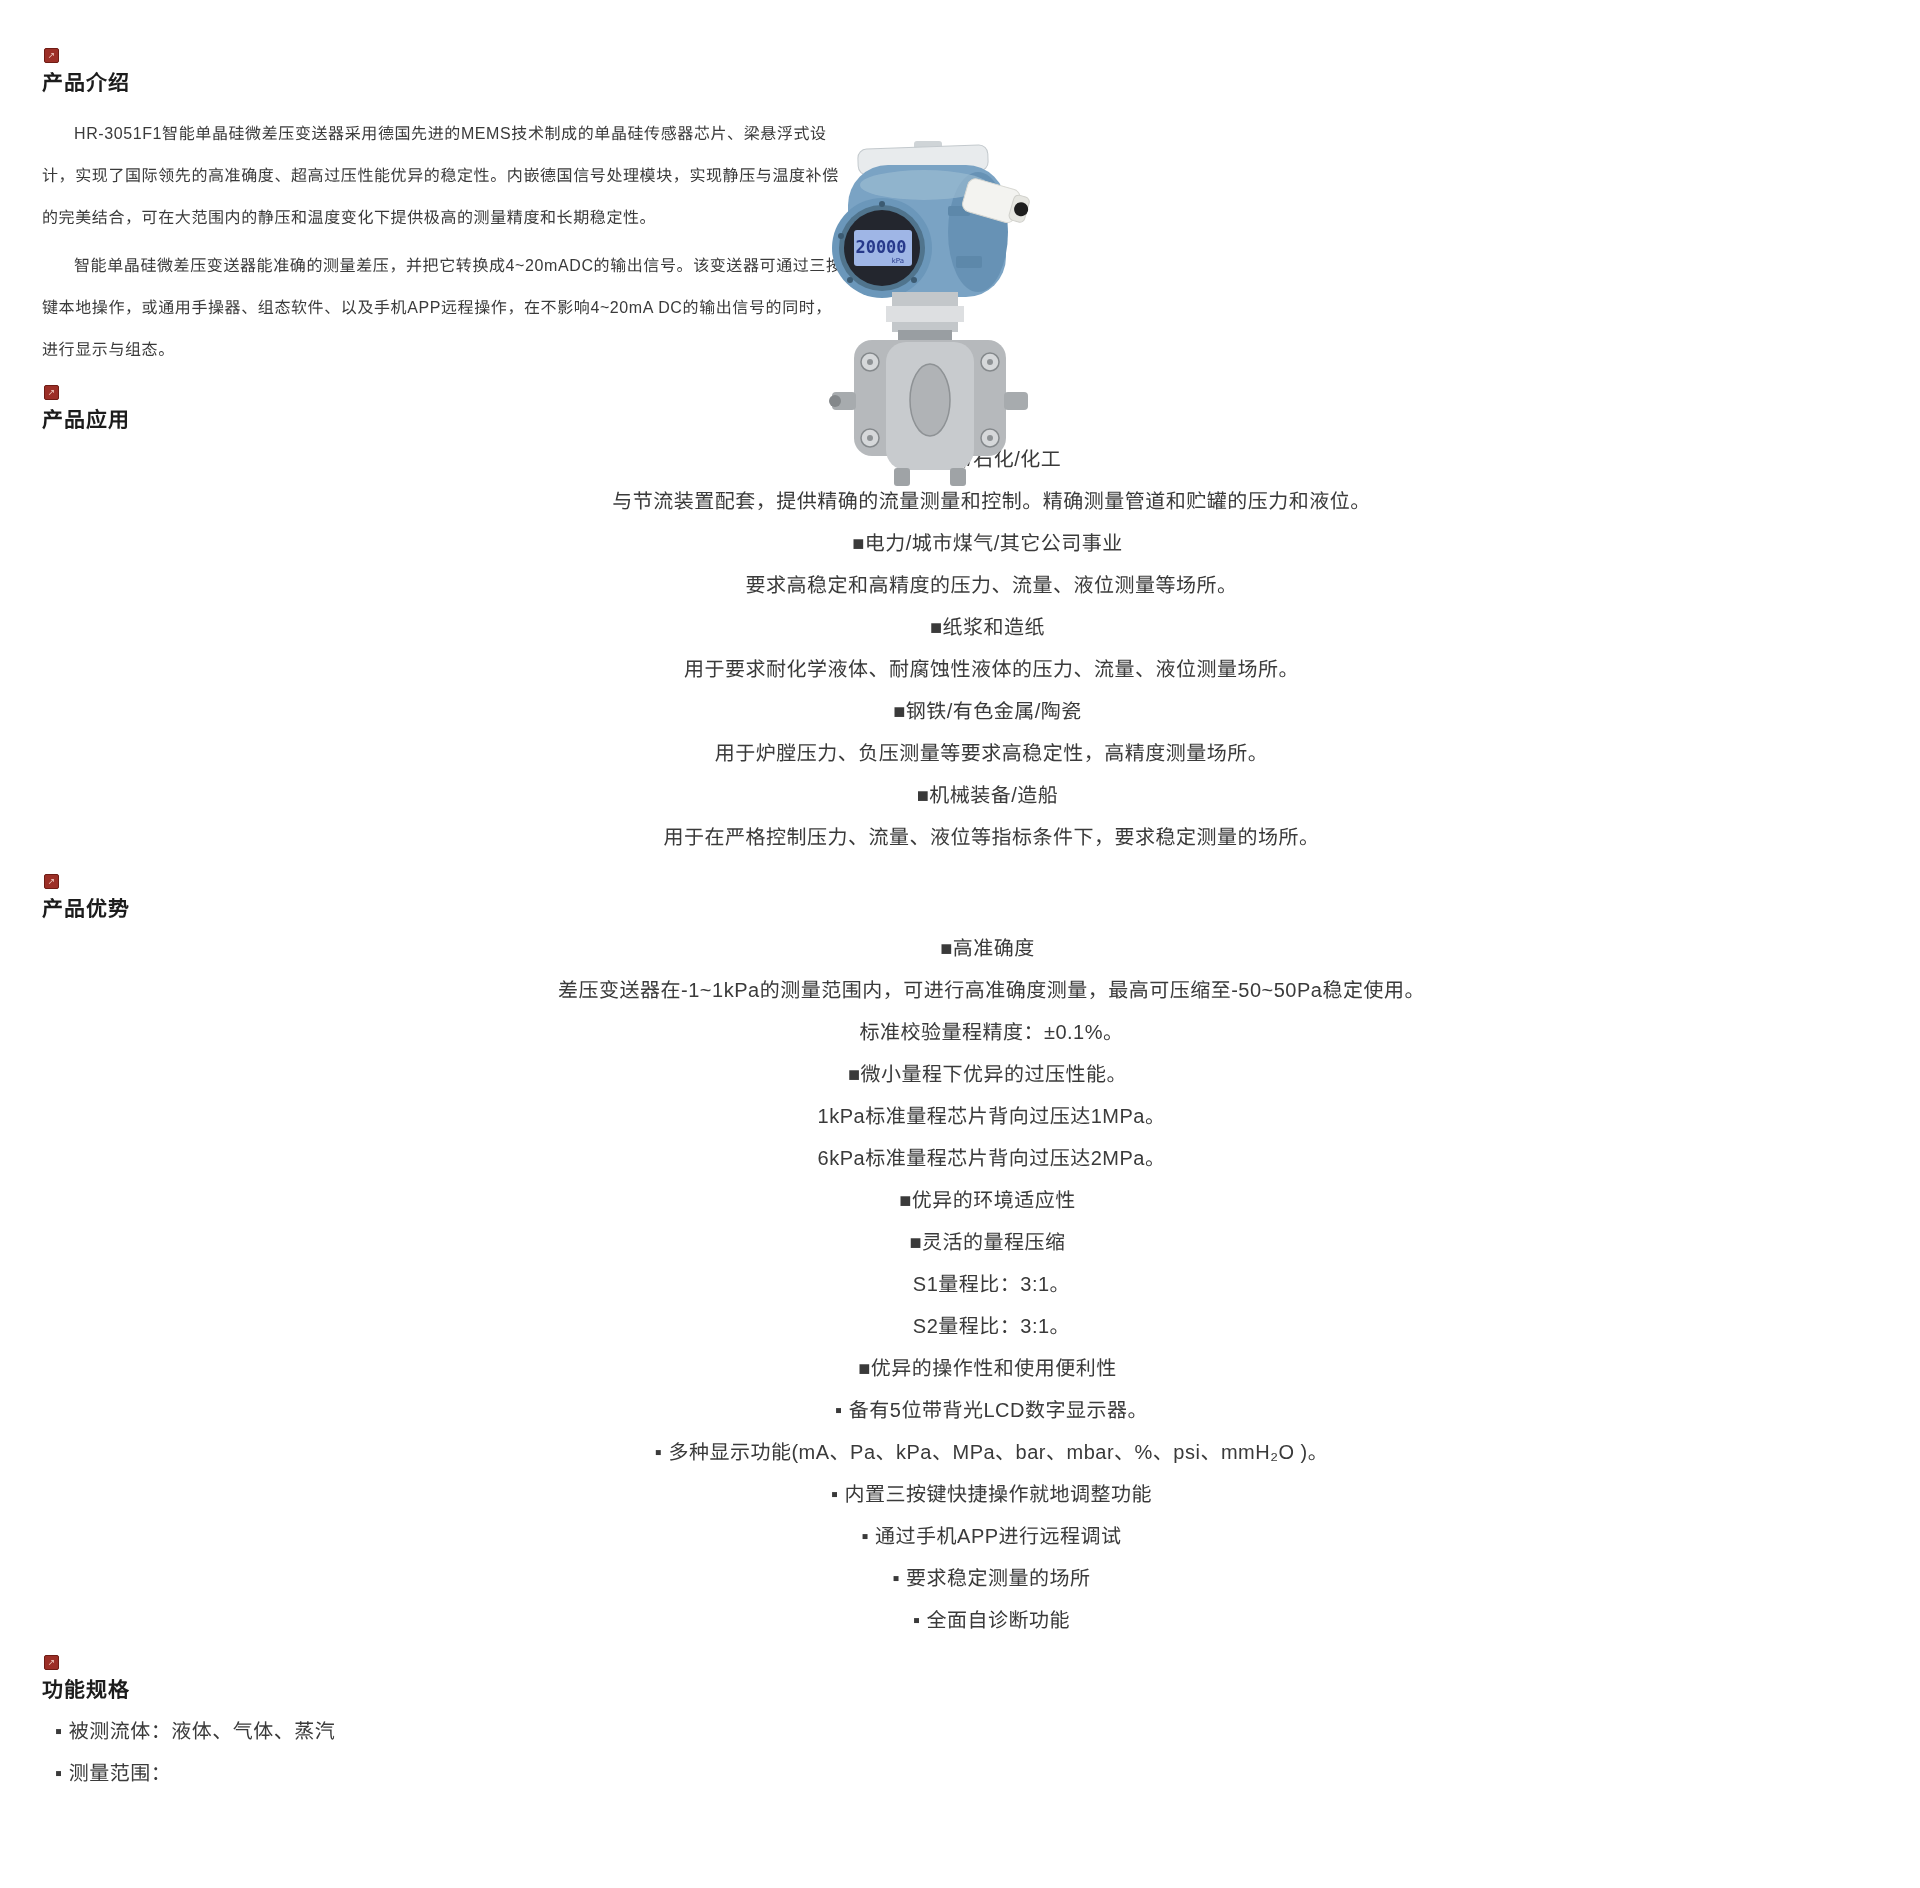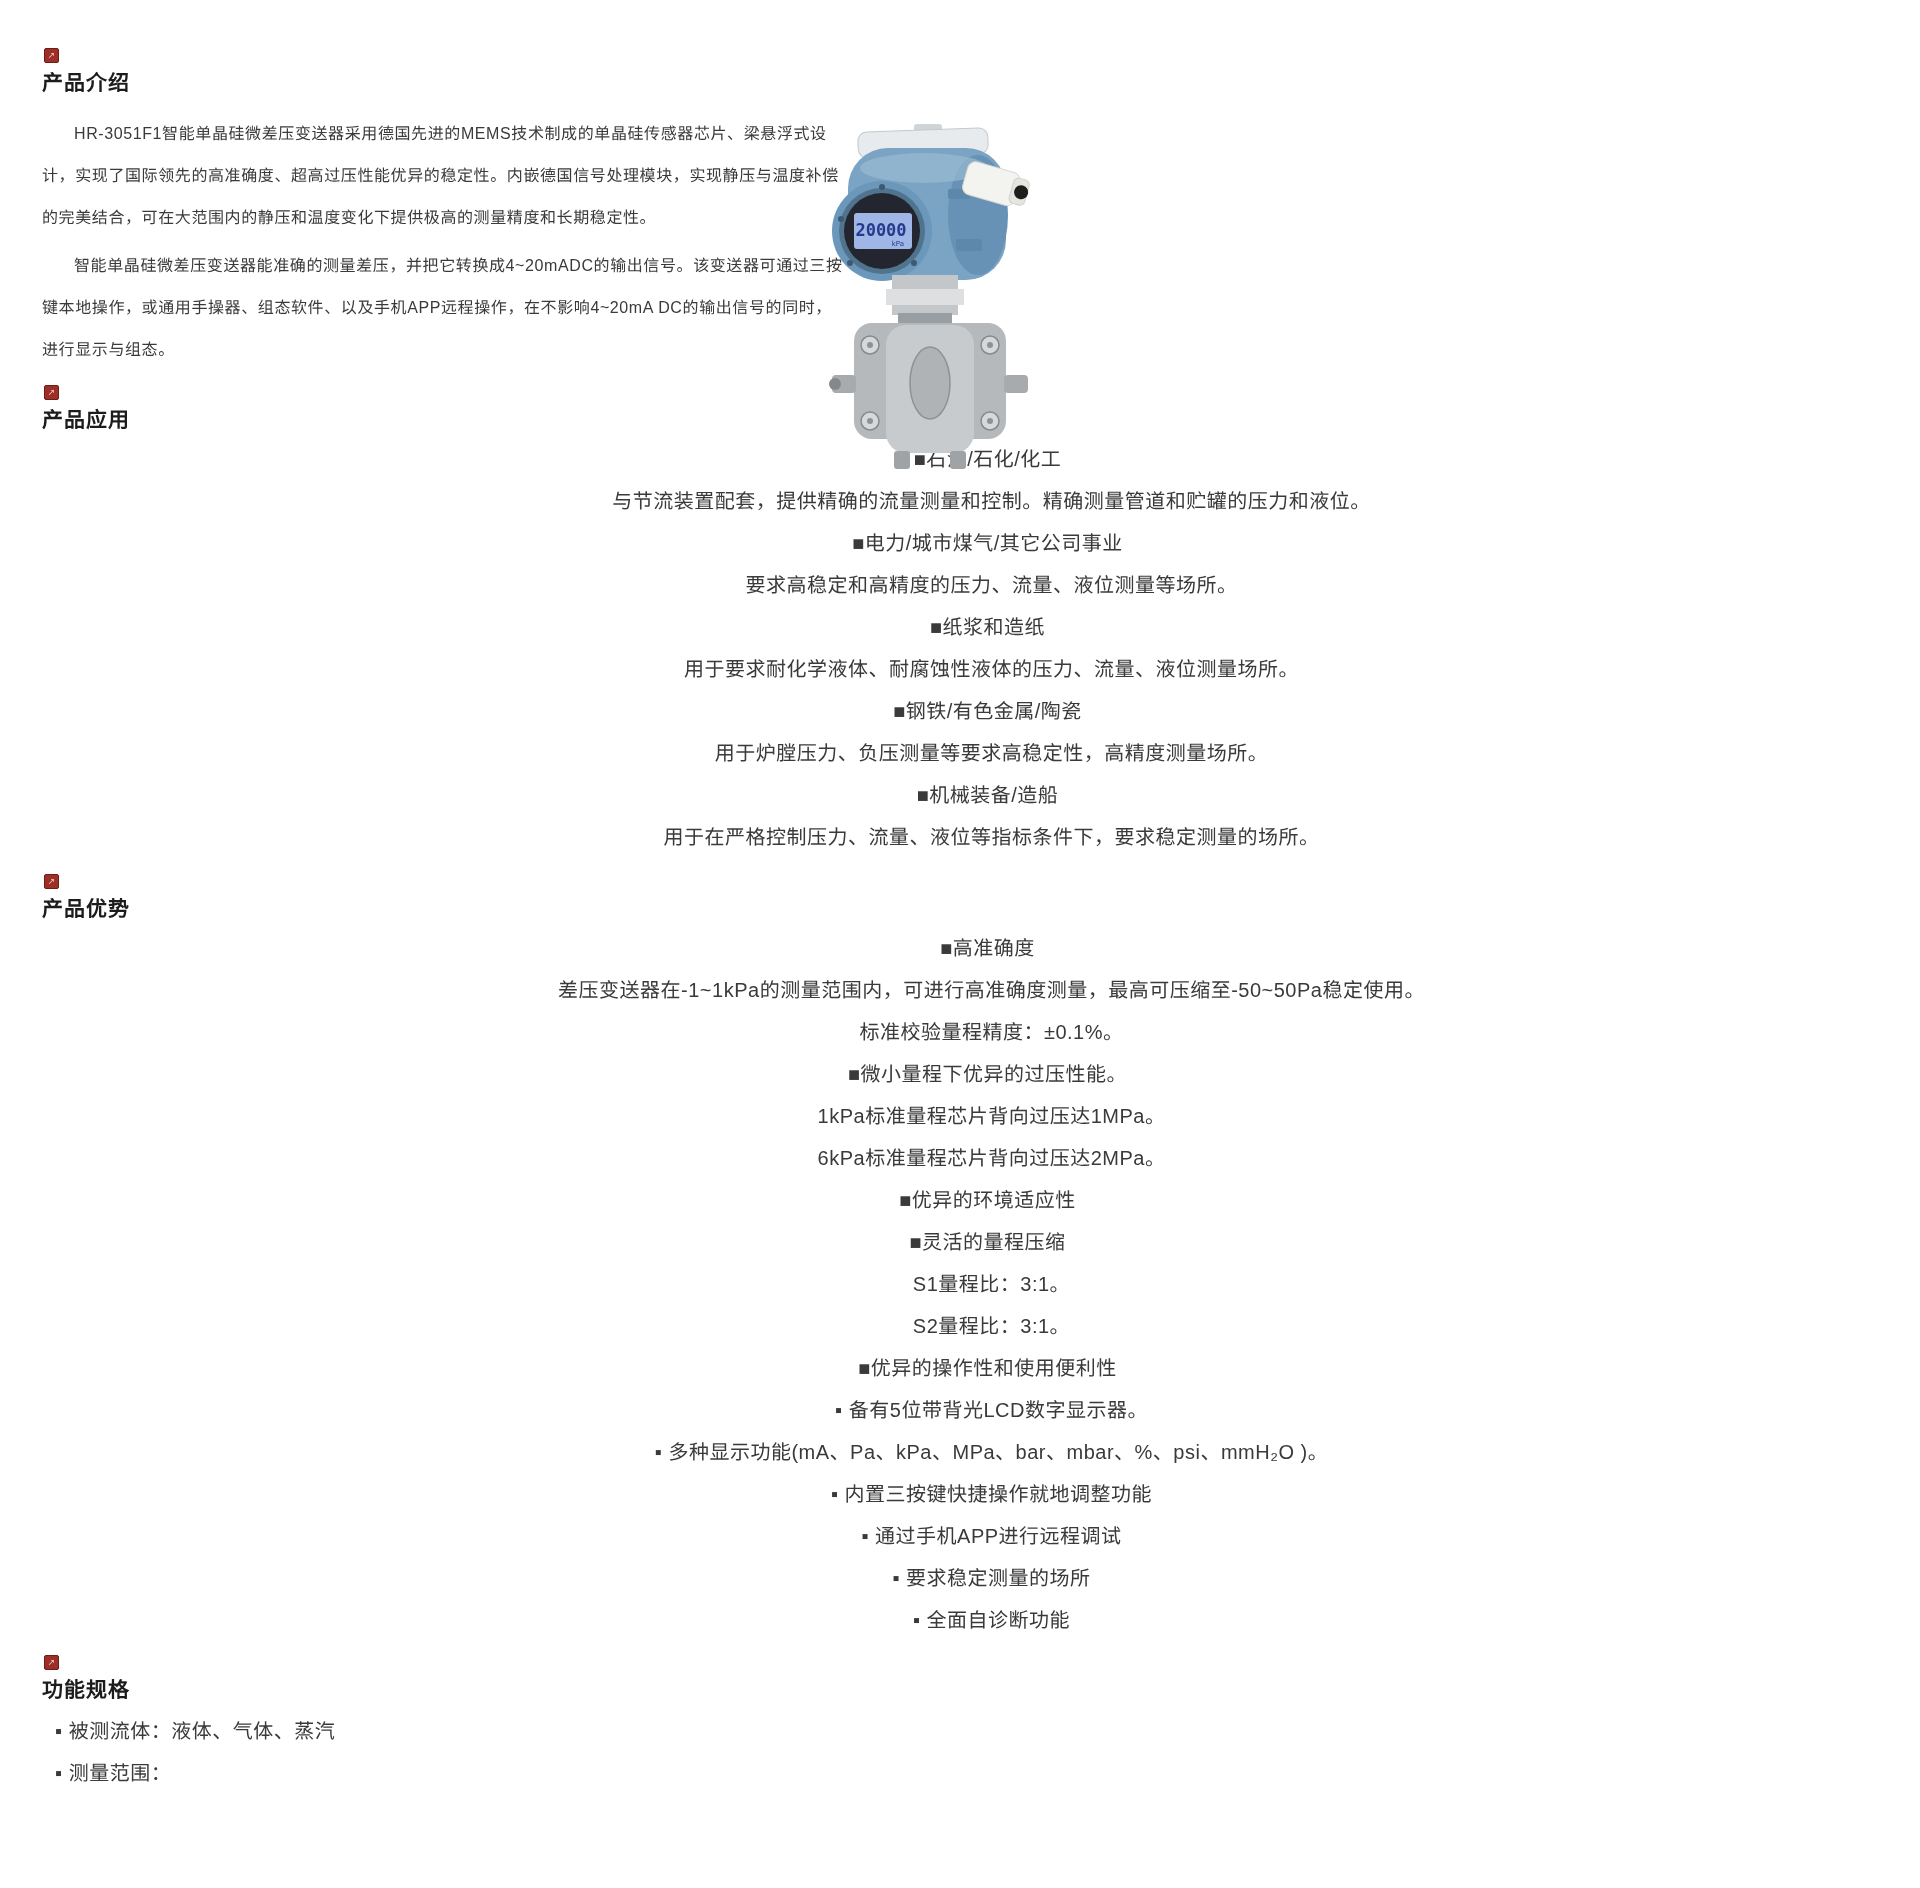--- a/index.html
+++ b/index.html
@@ -38,21 +38,21 @@
   }
   .item-desc{
     font-size:20px;line-height:42px;padding-left:21px;letter-spacing:0.5px;
   }
   .spec-item{
     font-size:20px;line-height:42px;padding-left:13px;letter-spacing:0.5px;
   }
   .specs{margin-top:8px;}
 
   .product-photo{
-    position:absolute;left:828px;top:75px;width:210px;height:352px;
+    position:absolute;left:828px;top:92px;width:210px;height:352px;
   }
 </style>
 </head>
 <body>
 
 <div class="page">
   <div class="content">
 
     <div class="sec-icon mt-first">
       <span>↗</span>

